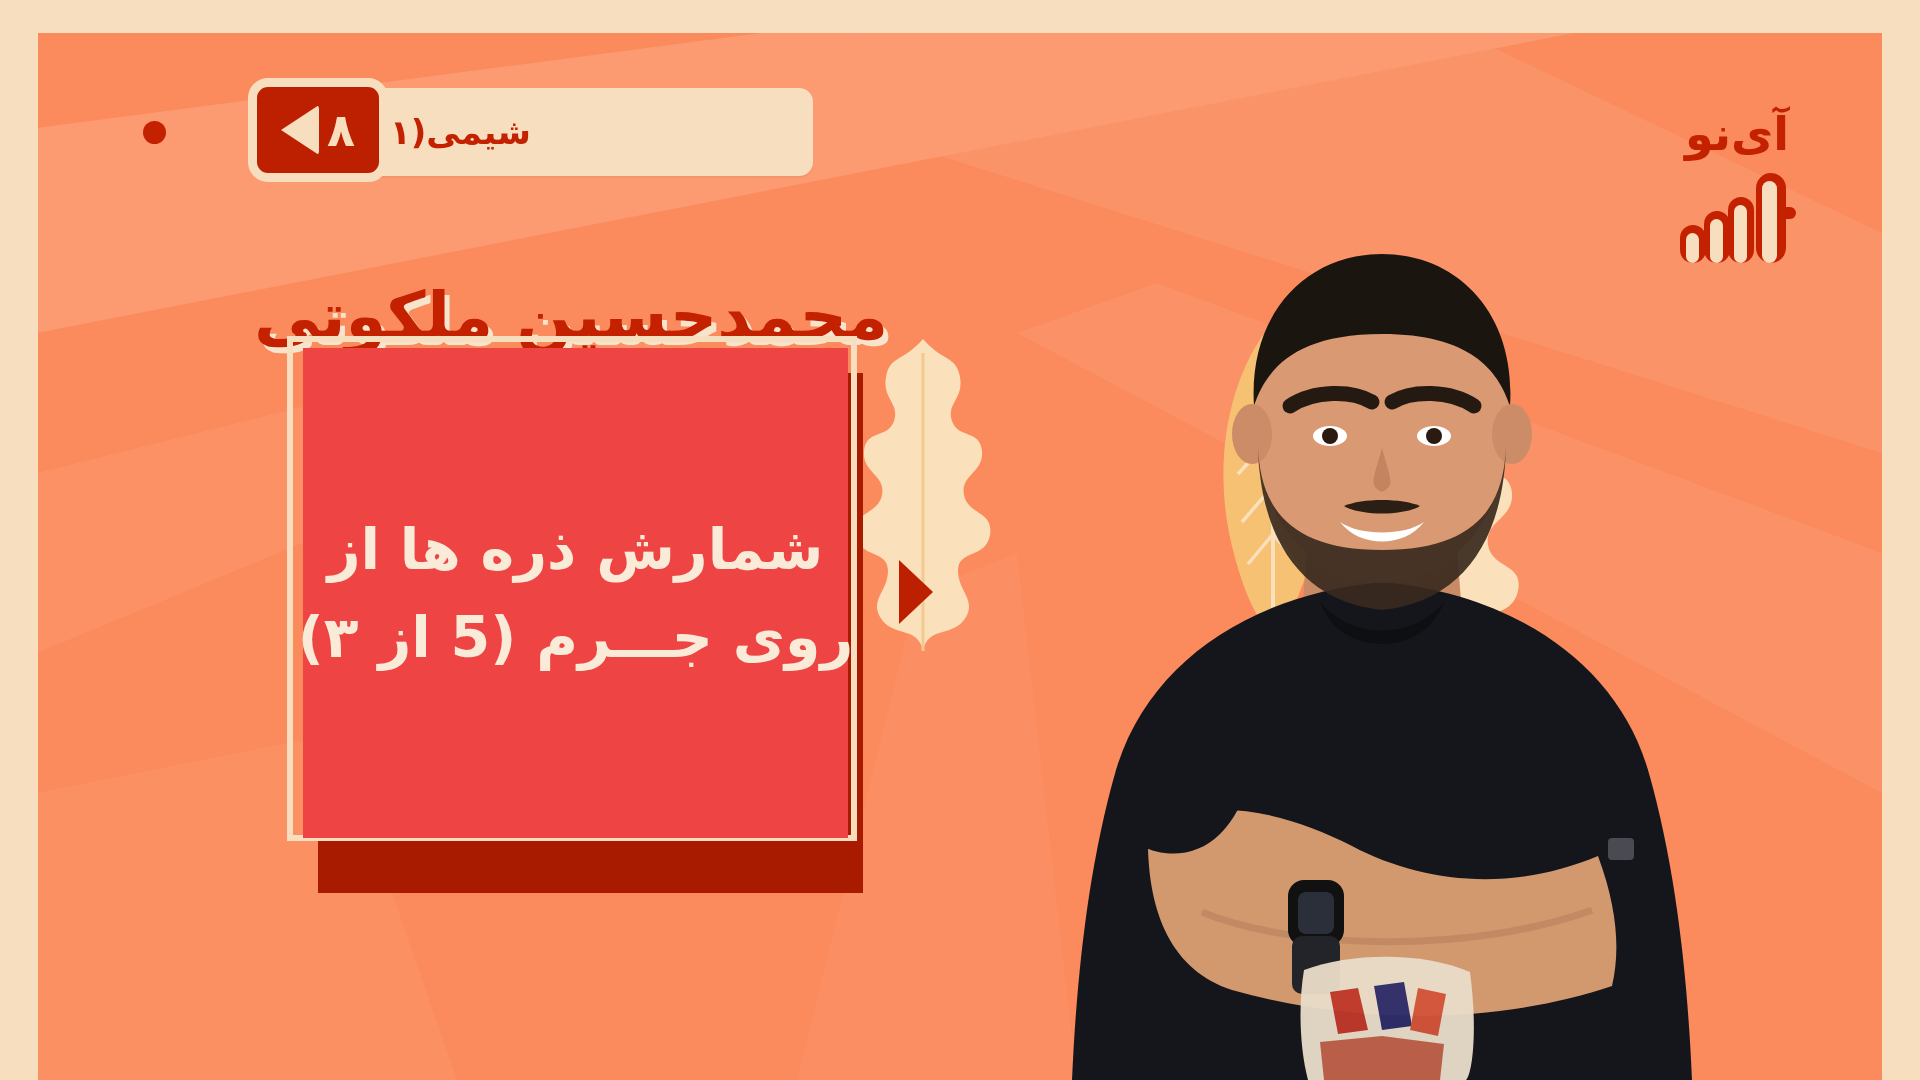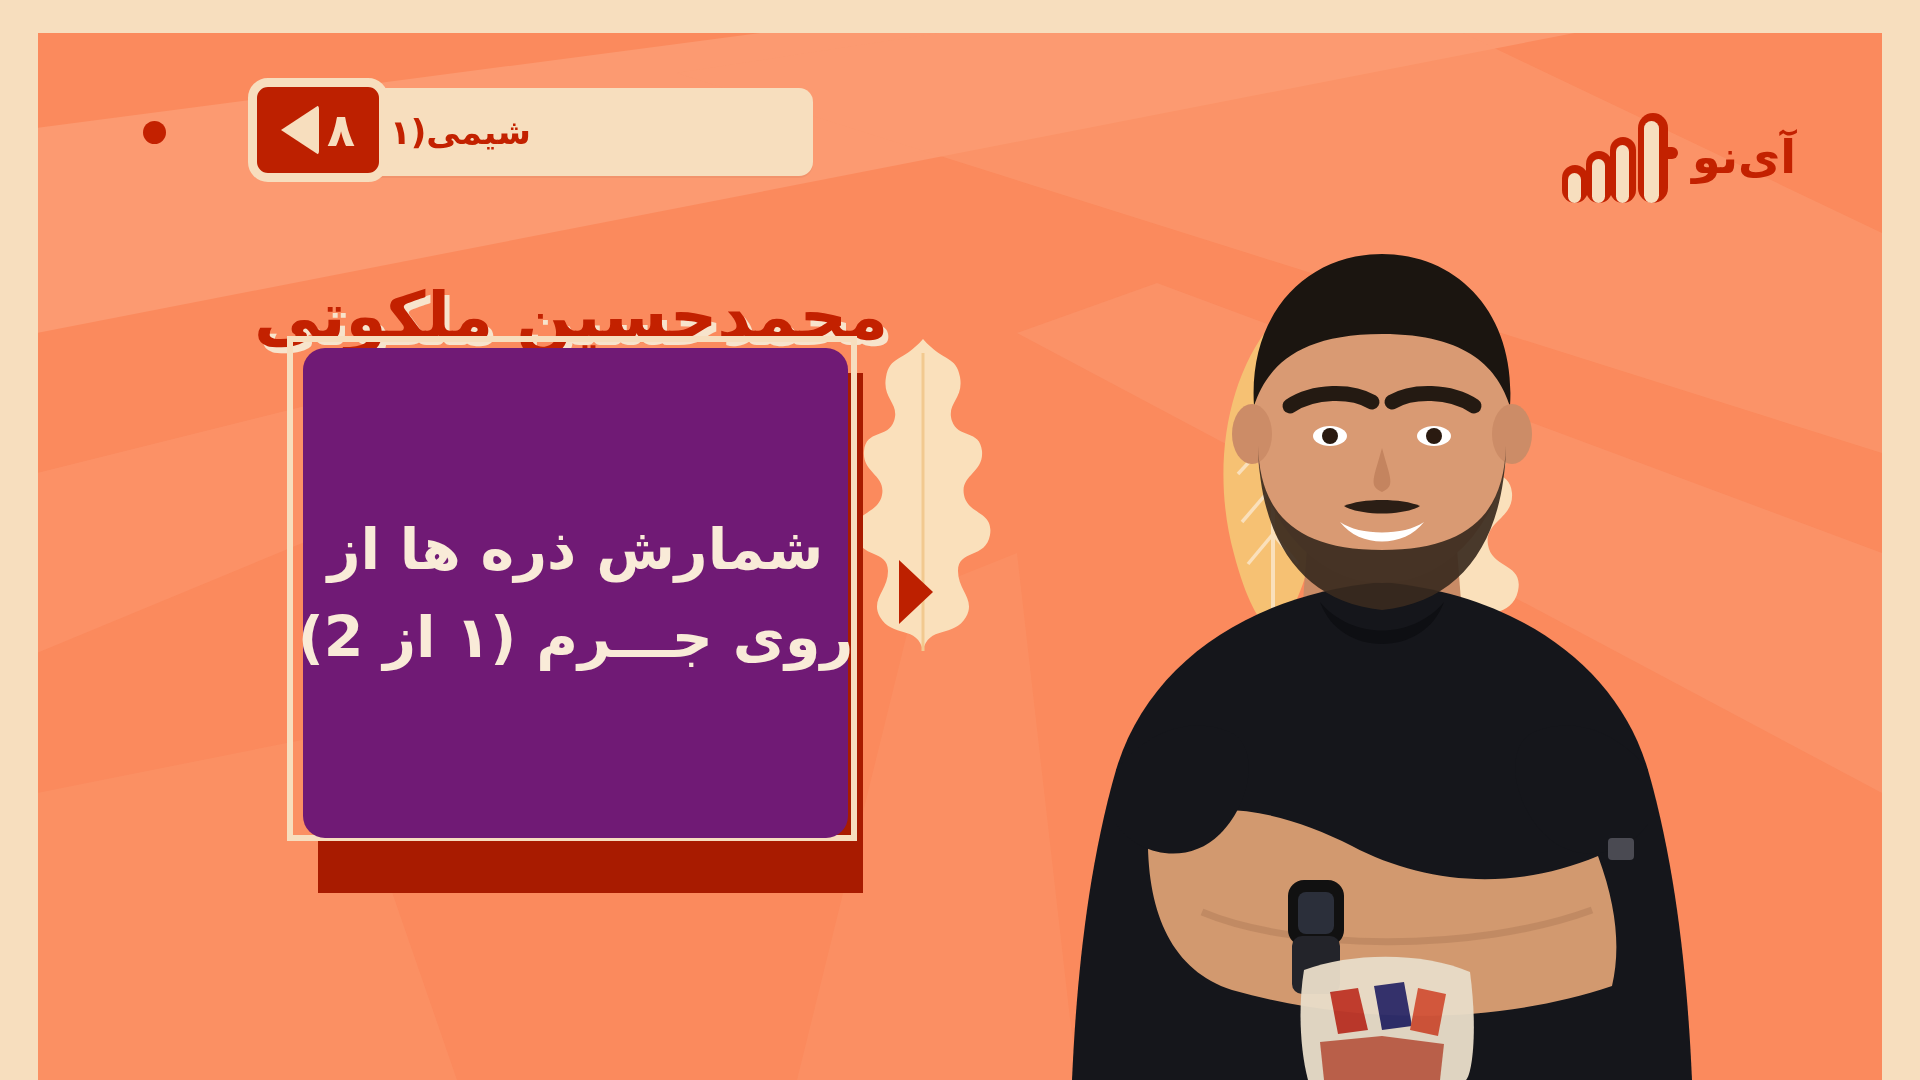--- a/index.html
+++ b/index.html
@@ -73,40 +73,40 @@
   .title-shadow{
     position:absolute;left:15px;top:25px;width:545px;height:520px;
     background:#A81B00;
   }
   .title-outline{
     position:absolute;left:-16px;top:-12px;width:570px;height:505px;
     border:6px solid #F7DEBE;background:transparent;
   }
   .title-box{
     position:absolute;left:0px;top:0px;width:545px;height:490px;
-    background:#701a75;
-    display:flex;align-items:center;justify-content:center;border-radius:22px;
+    background:#ef4444;
+    display:flex;align-items:center;justify-content:center;
   }
   .title-text{
     direction:rtl;text-align:center;color:#F9EBD8;
     font-size:57px;font-weight:700;line-height:1.55;padding:0 26px;
   }
   .title-text .ln{display:block;white-space:nowrap;}
   .title-chevron{
     position:absolute;right:-40px;top:212px;
     width:0;height:0;
     border-top:32px solid transparent;
     border-bottom:32px solid transparent;
     border-left:34px solid #BD2000;
   }
 
   
   .brand{
     position:absolute;right:86px;top:78px;
-    display:flex;align-items:center;gap:14px;
+    display:flex;flex-direction:column;align-items:center;gap:14px;
   }
   .brand-name{
     color:#C32100;font-size:46px;font-weight:800;direction:rtl;line-height:1;
   }
   .brand-mark{display:block;}
 
   
   .person{position:absolute;right:170px;bottom:0;width:660px;height:870px;}
   .person svg{display:block;width:100%;height:100%;}
 </style>
@@ -291,20 +291,20 @@
     </div>
 
     <div class="teacher-name">محمدحسین ملکوتی</div>
 
     <div class="title-wrap">
       <div class="title-shadow"></div>
       <div class="title-outline"></div>
       <div class="title-box">
         <div class="title-text">
           <span class="ln">شمارش ذره ها از</span>
-          <span class="ln">روی جـــرم (۱ از 2)</span>
+          <span class="ln">روی جـــرم (5 از ۳)</span>
         </div>
       </div>
       <div class="title-chevron"></div>
     </div>
 
   </div>
 </div>
 
 </body></html>

